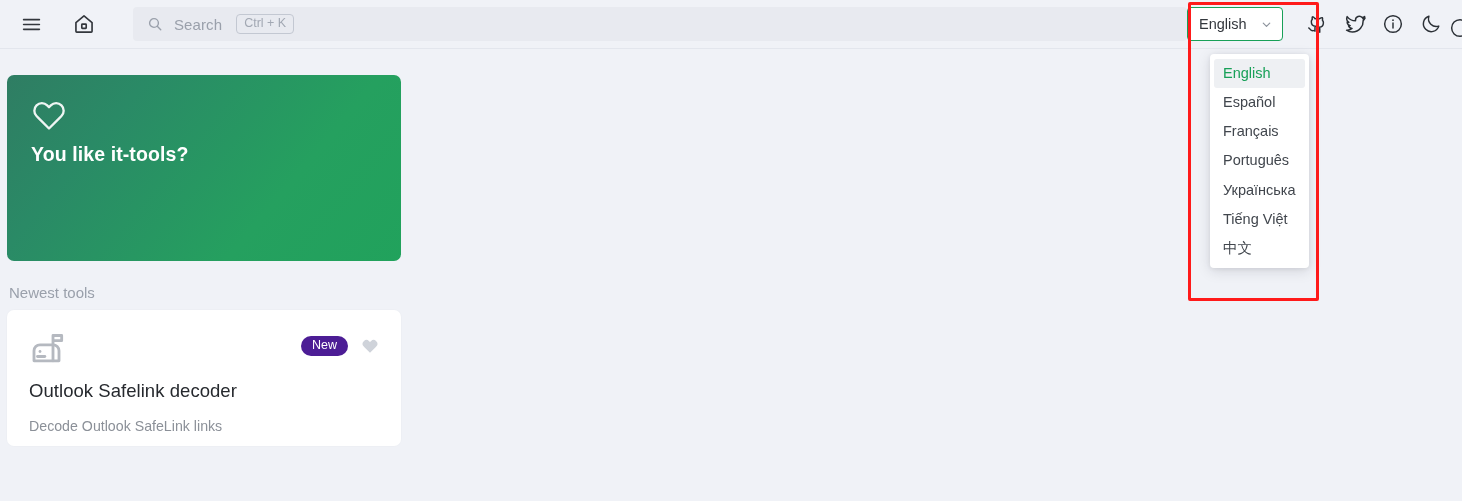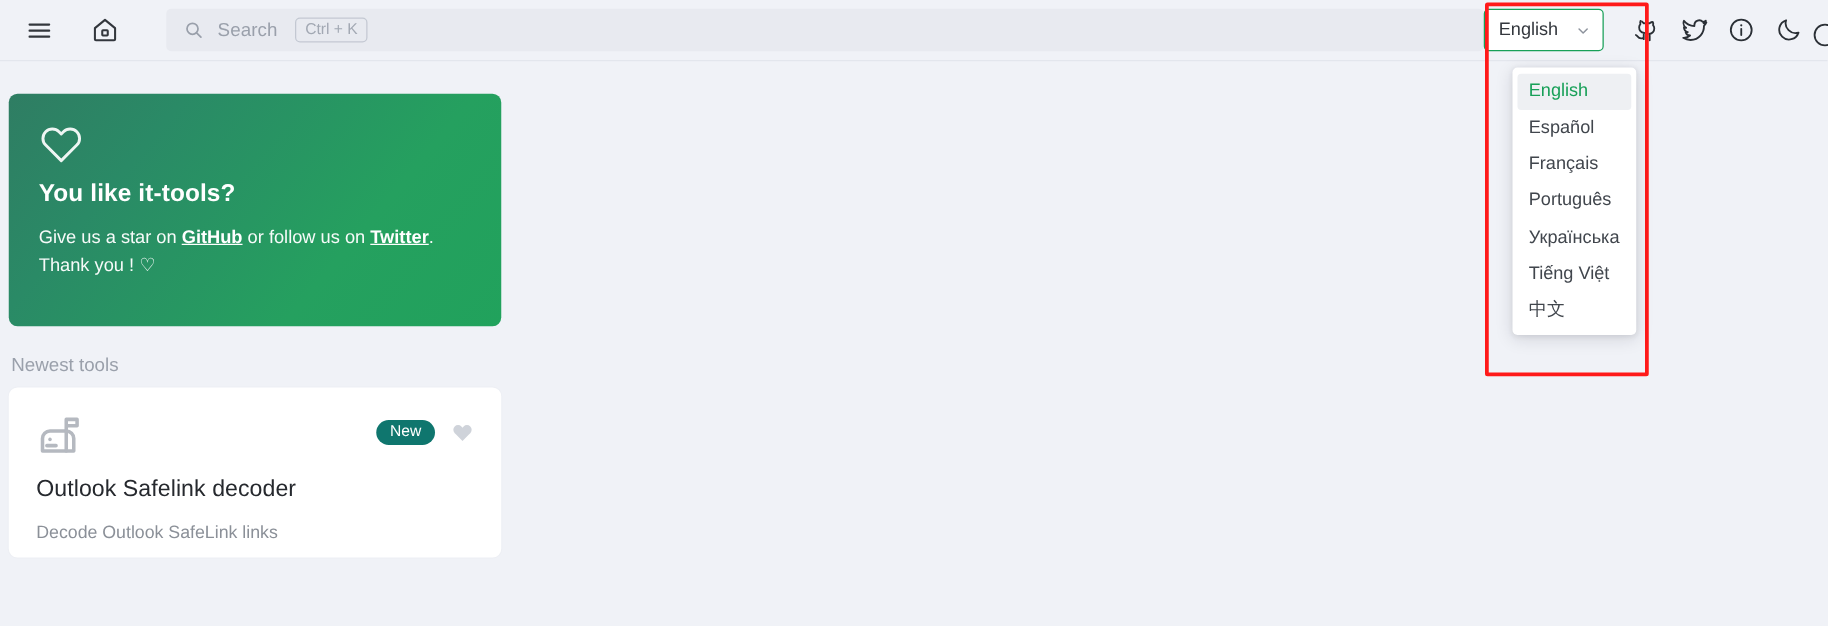--- a/index.html
+++ b/index.html
@@ -189,21 +189,21 @@
   }
   .tool-card-top {
     display: flex;
     align-items: flex-start;
     justify-content: space-between;
     height: 42px;
   }
   .tool-icon { color: #b5b9c0; display:block; }
   .tool-badges { display: flex; align-items: center; gap: 13px; padding-top: 6px; }
   .badge-new {
-    background: #0f766e;
+    background: #4c1d95;
     color: #ffffff;
     font-size: 12.5px;
     border-radius: 11px;
     padding: 3px 11px 4px 11px;
     line-height: 1;
     cursor: pointer;
   }
   .fav-heart { color: #cfd3da; display:flex; align-items:center; cursor:pointer; }
 
   .tool-name {
@@ -318,24 +318,20 @@
 
 <div class="main">
 
   <div class="promo-card">
     <span class="promo-heart">
       <svg width="36" height="36" viewBox="0 0 24 24" fill="none" stroke="currentColor" stroke-width="1.55" stroke-linecap="round" stroke-linejoin="round">
         <path d="M20.3 5.6a5 5 0 0 0-7.1 0L12 6.8l-1.2-1.2a5 5 0 1 0-7.1 7.1l1.2 1.2L12 21l7.1-7.1 1.2-1.2a5 5 0 0 0 0-7.1z"></path>
       </svg>
     </span>
     <div class="promo-title">You like it-tools?</div>
-    <div class="promo-text">
-      <span>Give us a star on </span><a href="#">GitHub</a><span> or follow us on </span><a href="#">Twitter</a><span>.</span><br>
-      <span>Thank you ! ♡</span>
-    </div>
   </div>
 
   <div class="section-title">Newest tools</div>
 
   <div class="tool-card">
     <div class="tool-card-top">
       <span class="tool-icon">
         <svg width="40" height="40" viewBox="0 0 24 24" fill="none" stroke="currentColor" stroke-width="1.7" stroke-linecap="round" stroke-linejoin="round">
           <path d="M3 18.5v-6a3.6 3.6 0 0 1 3.6-3.6h7.8a3.6 3.6 0 0 1 3.6 3.6v6z"></path>
           <path d="M14.4 8.9v9.6"></path>

